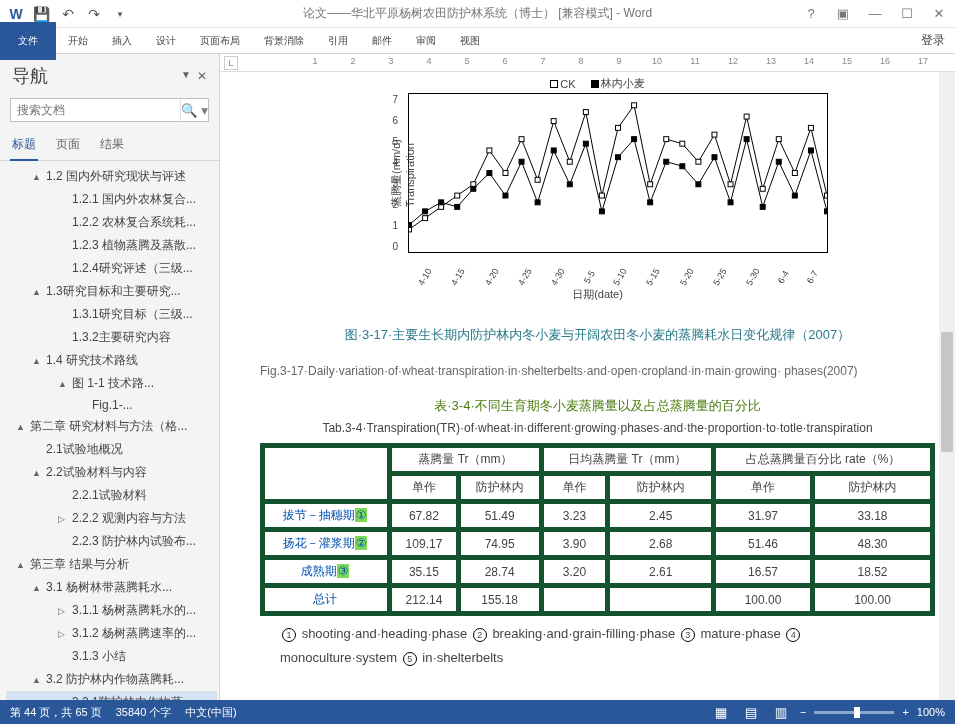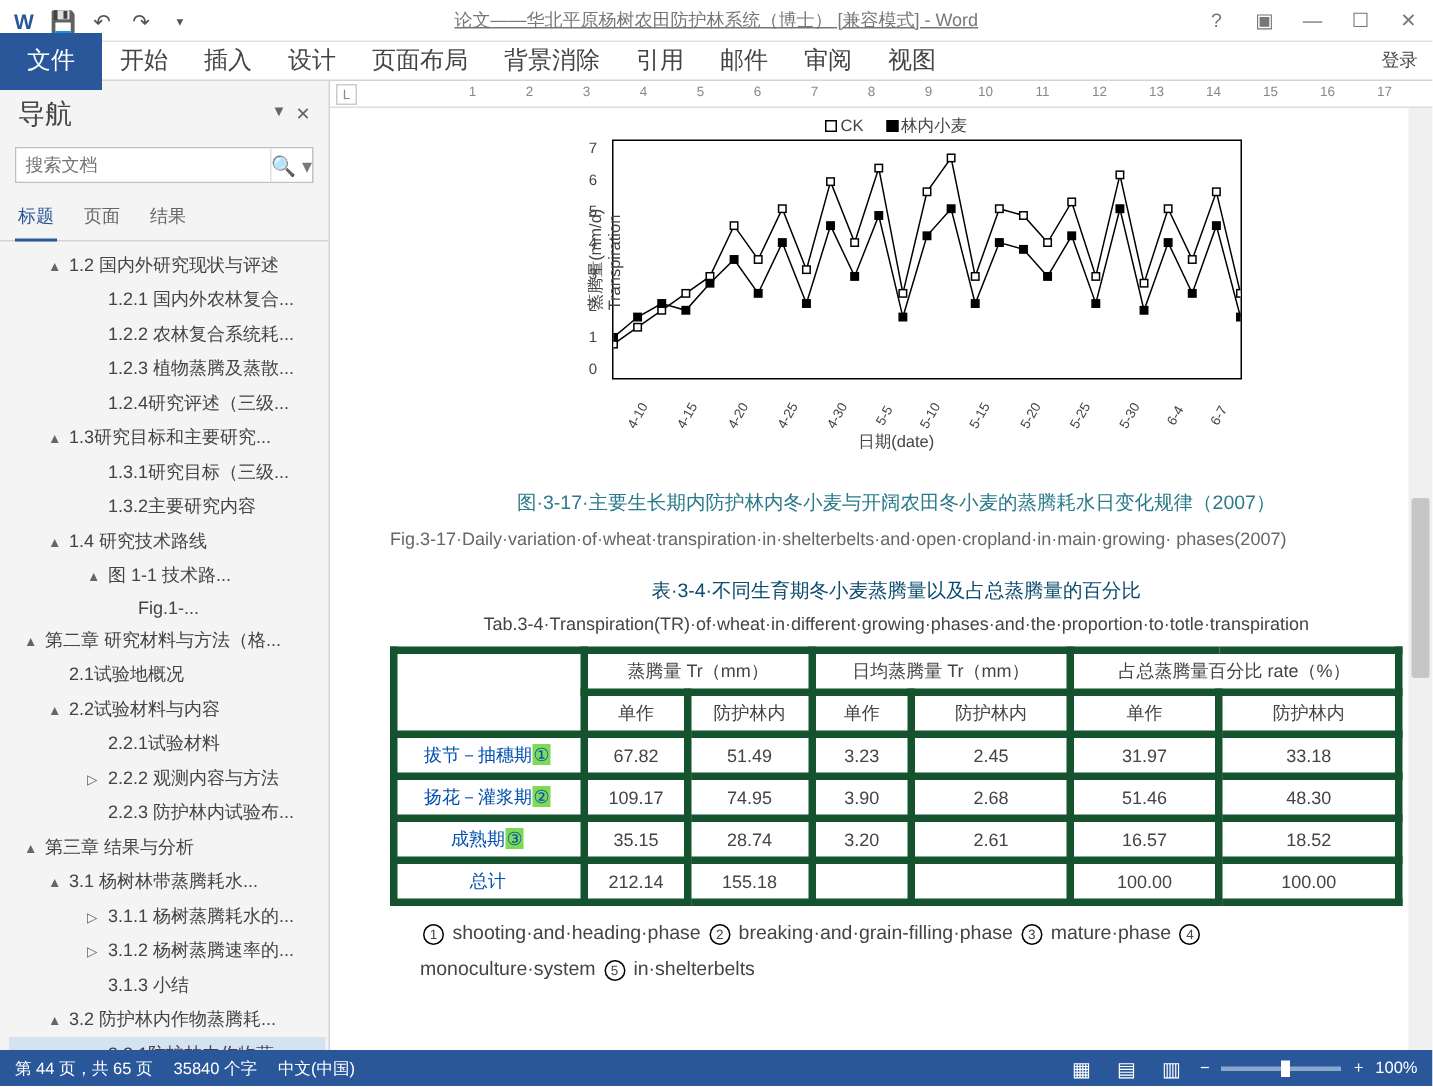--- a/index.html
+++ b/index.html
@@ -1,24 +1,24 @@
 <!DOCTYPE html>
 <html><head>
 <meta charset="utf-8">
 <style>
 *{margin:0;padding:0;box-sizing:border-box;font-family:"Microsoft YaHei",Arial,sans-serif;}
 body{width:955px;height:726px;background:#fff;overflow:hidden;font-size:12px;color:#444;}
 .titlebar{height:28px;background:#fff;border-bottom:1px solid #e0e0e0;display:flex;align-items:center;padding:0 4px;position:relative;}
 .qat{display:flex;align-items:center;gap:2px;}
 .qat-btn{width:24px;height:24px;display:flex;align-items:center;justify-content:center;font-size:14px;color:#555;}
-.title{position:absolute;left:50%;transform:translateX(-50%);color:#777;font-size:12px;text-decoration:underline;}
+.title{position:absolute;left:50%;transform:translateX(-50%);color:#777;font-size:12px;}
 .winbtns{margin-left:auto;display:flex;gap:8px;color:#777;font-size:13px;}
 .winbtns span{width:24px;text-align:center;}
 .ribbon-tabs{height:26px;background:#fff;display:flex;align-items:center;border-bottom:1px solid #d4d4d4;position:relative;}
-.ribbon-tab{padding:0 12px;height:38px;display:flex;align-items:center;color:#444;font-size:16px;}
+.ribbon-tab{padding:0 12px;height:38px;display:flex;align-items:center;color:#444;font-size:10px;}
 .ribbon-tab.file{background:#2a579a;color:#fff;padding:0 18px;}
 .login{position:absolute;right:10px;color:#444;}
 .content-area{display:flex;height:646px;}
 .navpane{width:220px;background:#f4f4f4;border-right:1px solid #d4d4d4;display:flex;flex-direction:column;}
 .nav-header{padding:10px 12px 6px;display:flex;align-items:center;justify-content:space-between;}
 .nav-title{font-size:18px;color:#444;}
 .nav-header-btns{display:flex;gap:6px;color:#666;}
 .search-box{margin:4px 10px;display:flex;border:1px solid #c0c0c0;background:#fff;height:24px;}
 .search-input{flex:1;border:none;padding:0 6px;font-size:12px;outline:none;}
 .search-btn{width:28px;border:none;background:#fff;color:#777;border-left:1px solid #e0e0e0;}
@@ -43,23 +43,23 @@
 .chart-legend{text-align:center;font-size:11px;margin-bottom:2px;}
 .leg-item{display:inline-flex;align-items:center;margin:0 6px;}
 .leg-sq{width:8px;height:8px;border:1px solid #000;background:#fff;margin-right:2px;}
 .leg-sq.filled{background:#000;}
 .chart-box{border:1px solid #000;height:160px;position:relative;margin-left:40px;}
 .y-axis{position:absolute;left:-16px;top:0;bottom:0;display:flex;flex-direction:column-reverse;justify-content:space-between;font-size:10px;}
 .y-label{position:absolute;left:-40px;top:50%;transform:translateY(-50%) rotate(-90deg);font-size:11px;white-space:nowrap;}
 .x-axis{position:absolute;bottom:-30px;left:0;right:0;display:flex;justify-content:space-around;font-size:9px;}
 .x-axis span{transform:rotate(-60deg);transform-origin:center;}
 .x-label{text-align:center;font-size:11px;margin-top:34px;}
-.fig-caption{text-align:center;color:#2a7a8a;font-size:13px;margin:24px 0 6px;}
+.fig-caption{text-align:center;color:#2a7a8a;font-size:13px;margin:24px 0 18px;}
 .fig-caption-en{text-align:left;color:#666;font-size:12px;margin-bottom:16px;line-height:1.6;}
-.tbl-title{text-align:center;color:#0c4a6e;font-size:13px;margin:4px 0 6px;}
+.tbl-title{text-align:center;color:#4d7c0f;font-size:13px;margin:4px 0 6px;}
 .tbl-title-en{text-align:center;color:#444;font-size:12px;margin-bottom:8px;}
 table.data-tbl{width:100%;border-collapse:collapse;font-size:12px;}
 table.data-tbl th,table.data-tbl td{border:5px solid #14532d;padding:3px 6px;text-align:center;}
 table.data-tbl th{font-weight:normal;}
 .row-label{color:#0050b0;text-align:left;padding-left:4px !important;}
 .hl{background:#7ed957;padding:0 1px;}
 .phase-line{margin:6px 20px 2px;font-size:13px;line-height:1.8;}
 .circ{display:inline-block;border:1px solid #000;border-radius:50%;width:14px;height:14px;font-size:9px;text-align:center;line-height:13px;margin:0 2px;}
 .statusbar{height:24px;background:#2a579a;color:#fff;display:flex;align-items:center;padding:0 10px;font-size:11px;gap:14px;}
 .statusbar .right{margin-left:auto;display:flex;align-items:center;gap:8px;}

